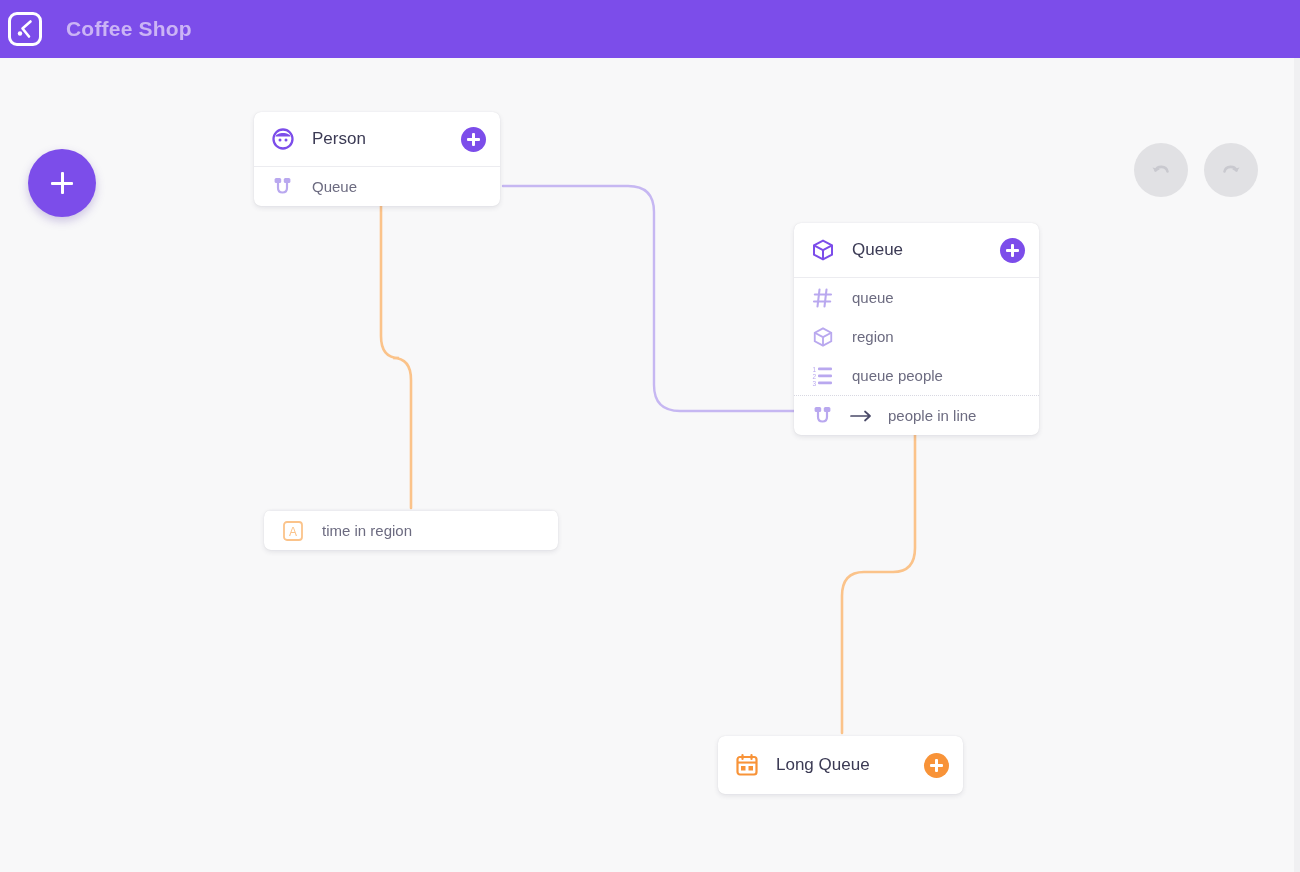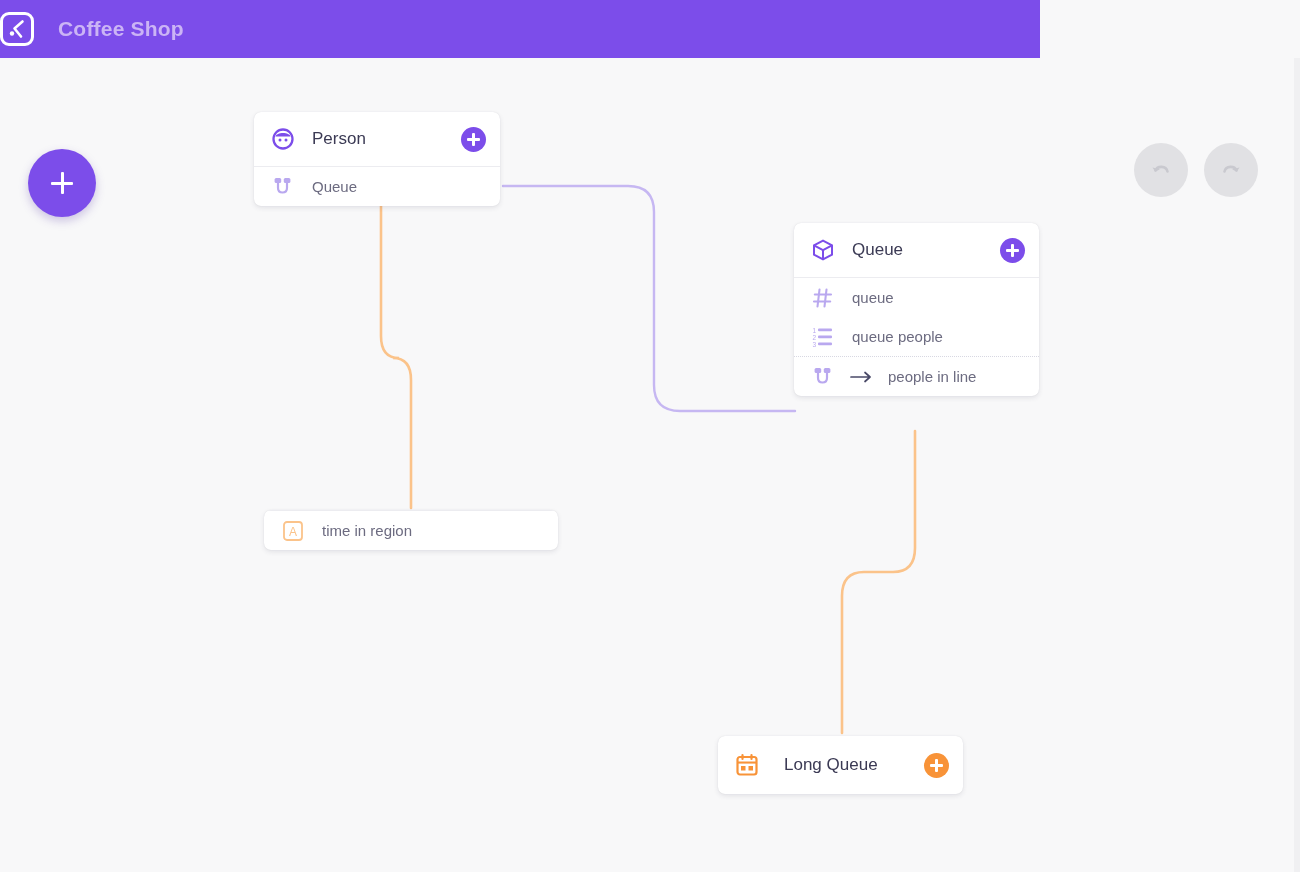--- a/index.html
+++ b/index.html
@@ -7,24 +7,24 @@
     width: 1300px; height: 872px;
     font-family: "Liberation Sans", sans-serif;
     background: #f8f8f9;
     overflow: hidden;
   }
   #app { position: relative; width: 1300px; height: 872px; background: #f8f8f9; }
 
   
   .header {
     position: absolute; top: 0; left: 0;
-    width: 1040px; height: 58px;
+    width: 1300px; height: 58px;
     background: #7c4dea;
     display: flex; align-items: center;
-    padding-left: 0;
+    padding-left: 8px;
     z-index: 40;
   }
   .logo-box {
     width: 34px; height: 34px; flex: 0 0 34px;
     border: 3px solid #ffffff; border-radius: 9px;
     display: flex; align-items: center; justify-content: center;
     position: relative;
   }
   .app-title {
     margin-left: 24px;
@@ -198,20 +198,29 @@
       <div class="field-row">
         <span class="ico">
           <svg width="22" height="22" viewBox="0 0 22 22">
             <path d="M7.5 2.5 L5.5 19.5 M14.5 2.5 L12.5 19.5 M2.8 7.5 L19 7.5 M2 14.5 L18.2 14.5" fill="none" stroke="#b9a8ef" stroke-width="2.1" stroke-linecap="round"></path>
           </svg>
         </span>
         <span class="field-label">queue</span>
       </div>
       <div class="field-row">
         <span class="ico">
+          <svg width="22" height="22" viewBox="0 0 24 24">
+            <path d="M12 2.6 L21 7.4 L21 16.6 L12 21.4 L3 16.6 L3 7.4 Z" fill="none" stroke="#b9a8ef" stroke-width="2"></path>
+            <path d="M3 7.4 L12 12.2 L21 7.4 M12 12.2 L12 21.4" fill="none" stroke="#b9a8ef" stroke-width="2"></path>
+          </svg>
+        </span>
+        <span class="field-label">region</span>
+      </div>
+      <div class="field-row">
+        <span class="ico">
           <svg width="22" height="22" viewBox="0 0 22 22">
             <text x="0.5" y="7" font-family="Liberation Sans, sans-serif" font-size="6.5" fill="#b9a8ef">1</text>
             <text x="0.5" y="14" font-family="Liberation Sans, sans-serif" font-size="6.5" fill="#b9a8ef">2</text>
             <text x="0.5" y="21" font-family="Liberation Sans, sans-serif" font-size="6.5" fill="#b9a8ef">3</text>
             <rect x="6" y="2.6" width="14" height="2.6" rx="1" fill="#b9a8ef"></rect>
             <rect x="6" y="9.6" width="14" height="2.6" rx="1" fill="#b9a8ef"></rect>
             <rect x="6" y="16.6" width="14" height="2.6" rx="1" fill="#b9a8ef"></rect>
           </svg>
         </span>
         <span class="field-label">queue people</span>
@@ -241,21 +250,21 @@
           <svg width="22" height="22" viewBox="0 0 22 22">
             <rect x="2" y="2" width="18" height="18" rx="3" fill="none" stroke="#fbc38a" stroke-width="1.8"></rect>
             <text x="11" y="16" text-anchor="middle" font-family="Liberation Sans, sans-serif" font-size="12" fill="#fbc38a">A</text>
           </svg>
         </span>
         <span class="field-label">time in region</span>
       </div>
     </div>
 
     <div class="card" style="left:718px; top:678px; width:245px;">
-      <div class="card-head" style="height:58px;gap:8px;">
+      <div class="card-head" style="height:58px;">
         <span class="ico">
           <svg width="24" height="24" viewBox="0 0 24 24">
             <rect x="2.5" y="4" width="19" height="17.5" rx="2.4" fill="none" stroke="#f89338" stroke-width="2.2"></rect>
             <path d="M2.5 9.5 L21.5 9.5" stroke="#f89338" stroke-width="2.2"></path>
             <path d="M7.5 2 L7.5 6 M16.5 2 L16.5 6" stroke="#f89338" stroke-width="2.2" stroke-linecap="round"></path>
             <rect x="6" y="13" width="4.5" height="4.5" fill="#f89338"></rect>
             <rect x="13.5" y="13" width="4.5" height="4.5" fill="#f89338"></rect>
           </svg>
         </span>
         <span class="card-title">Long Queue</span>

